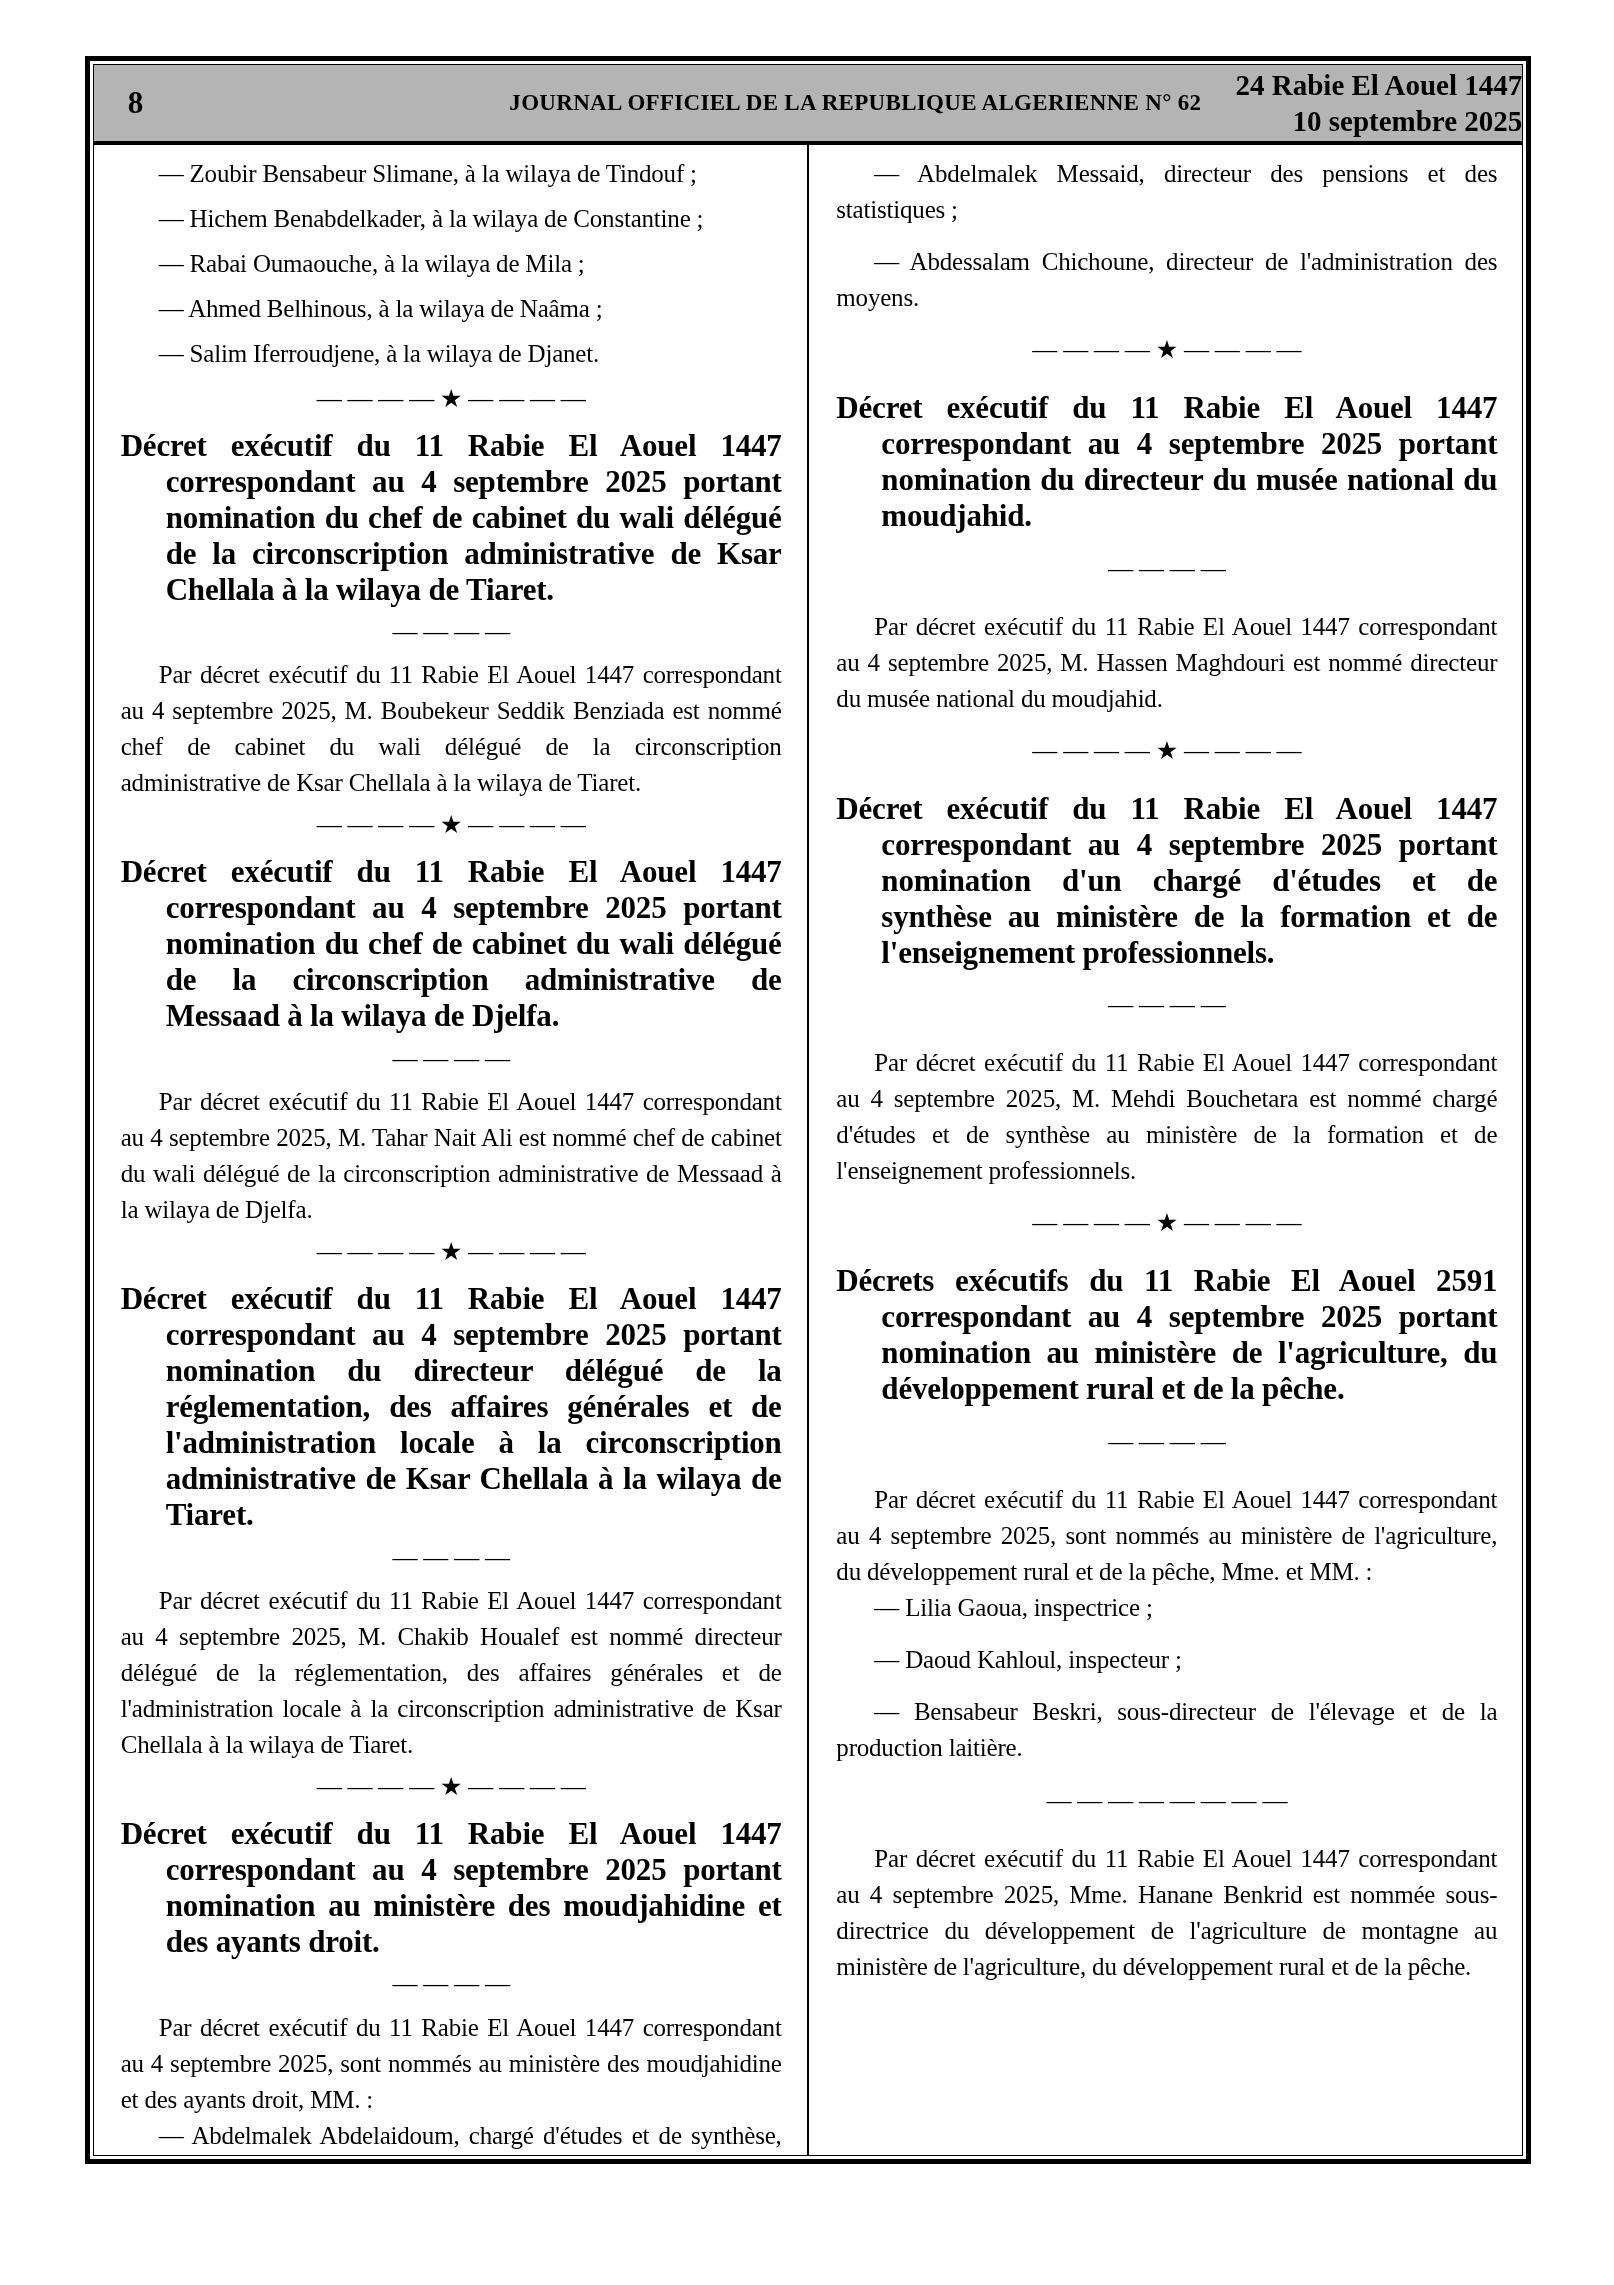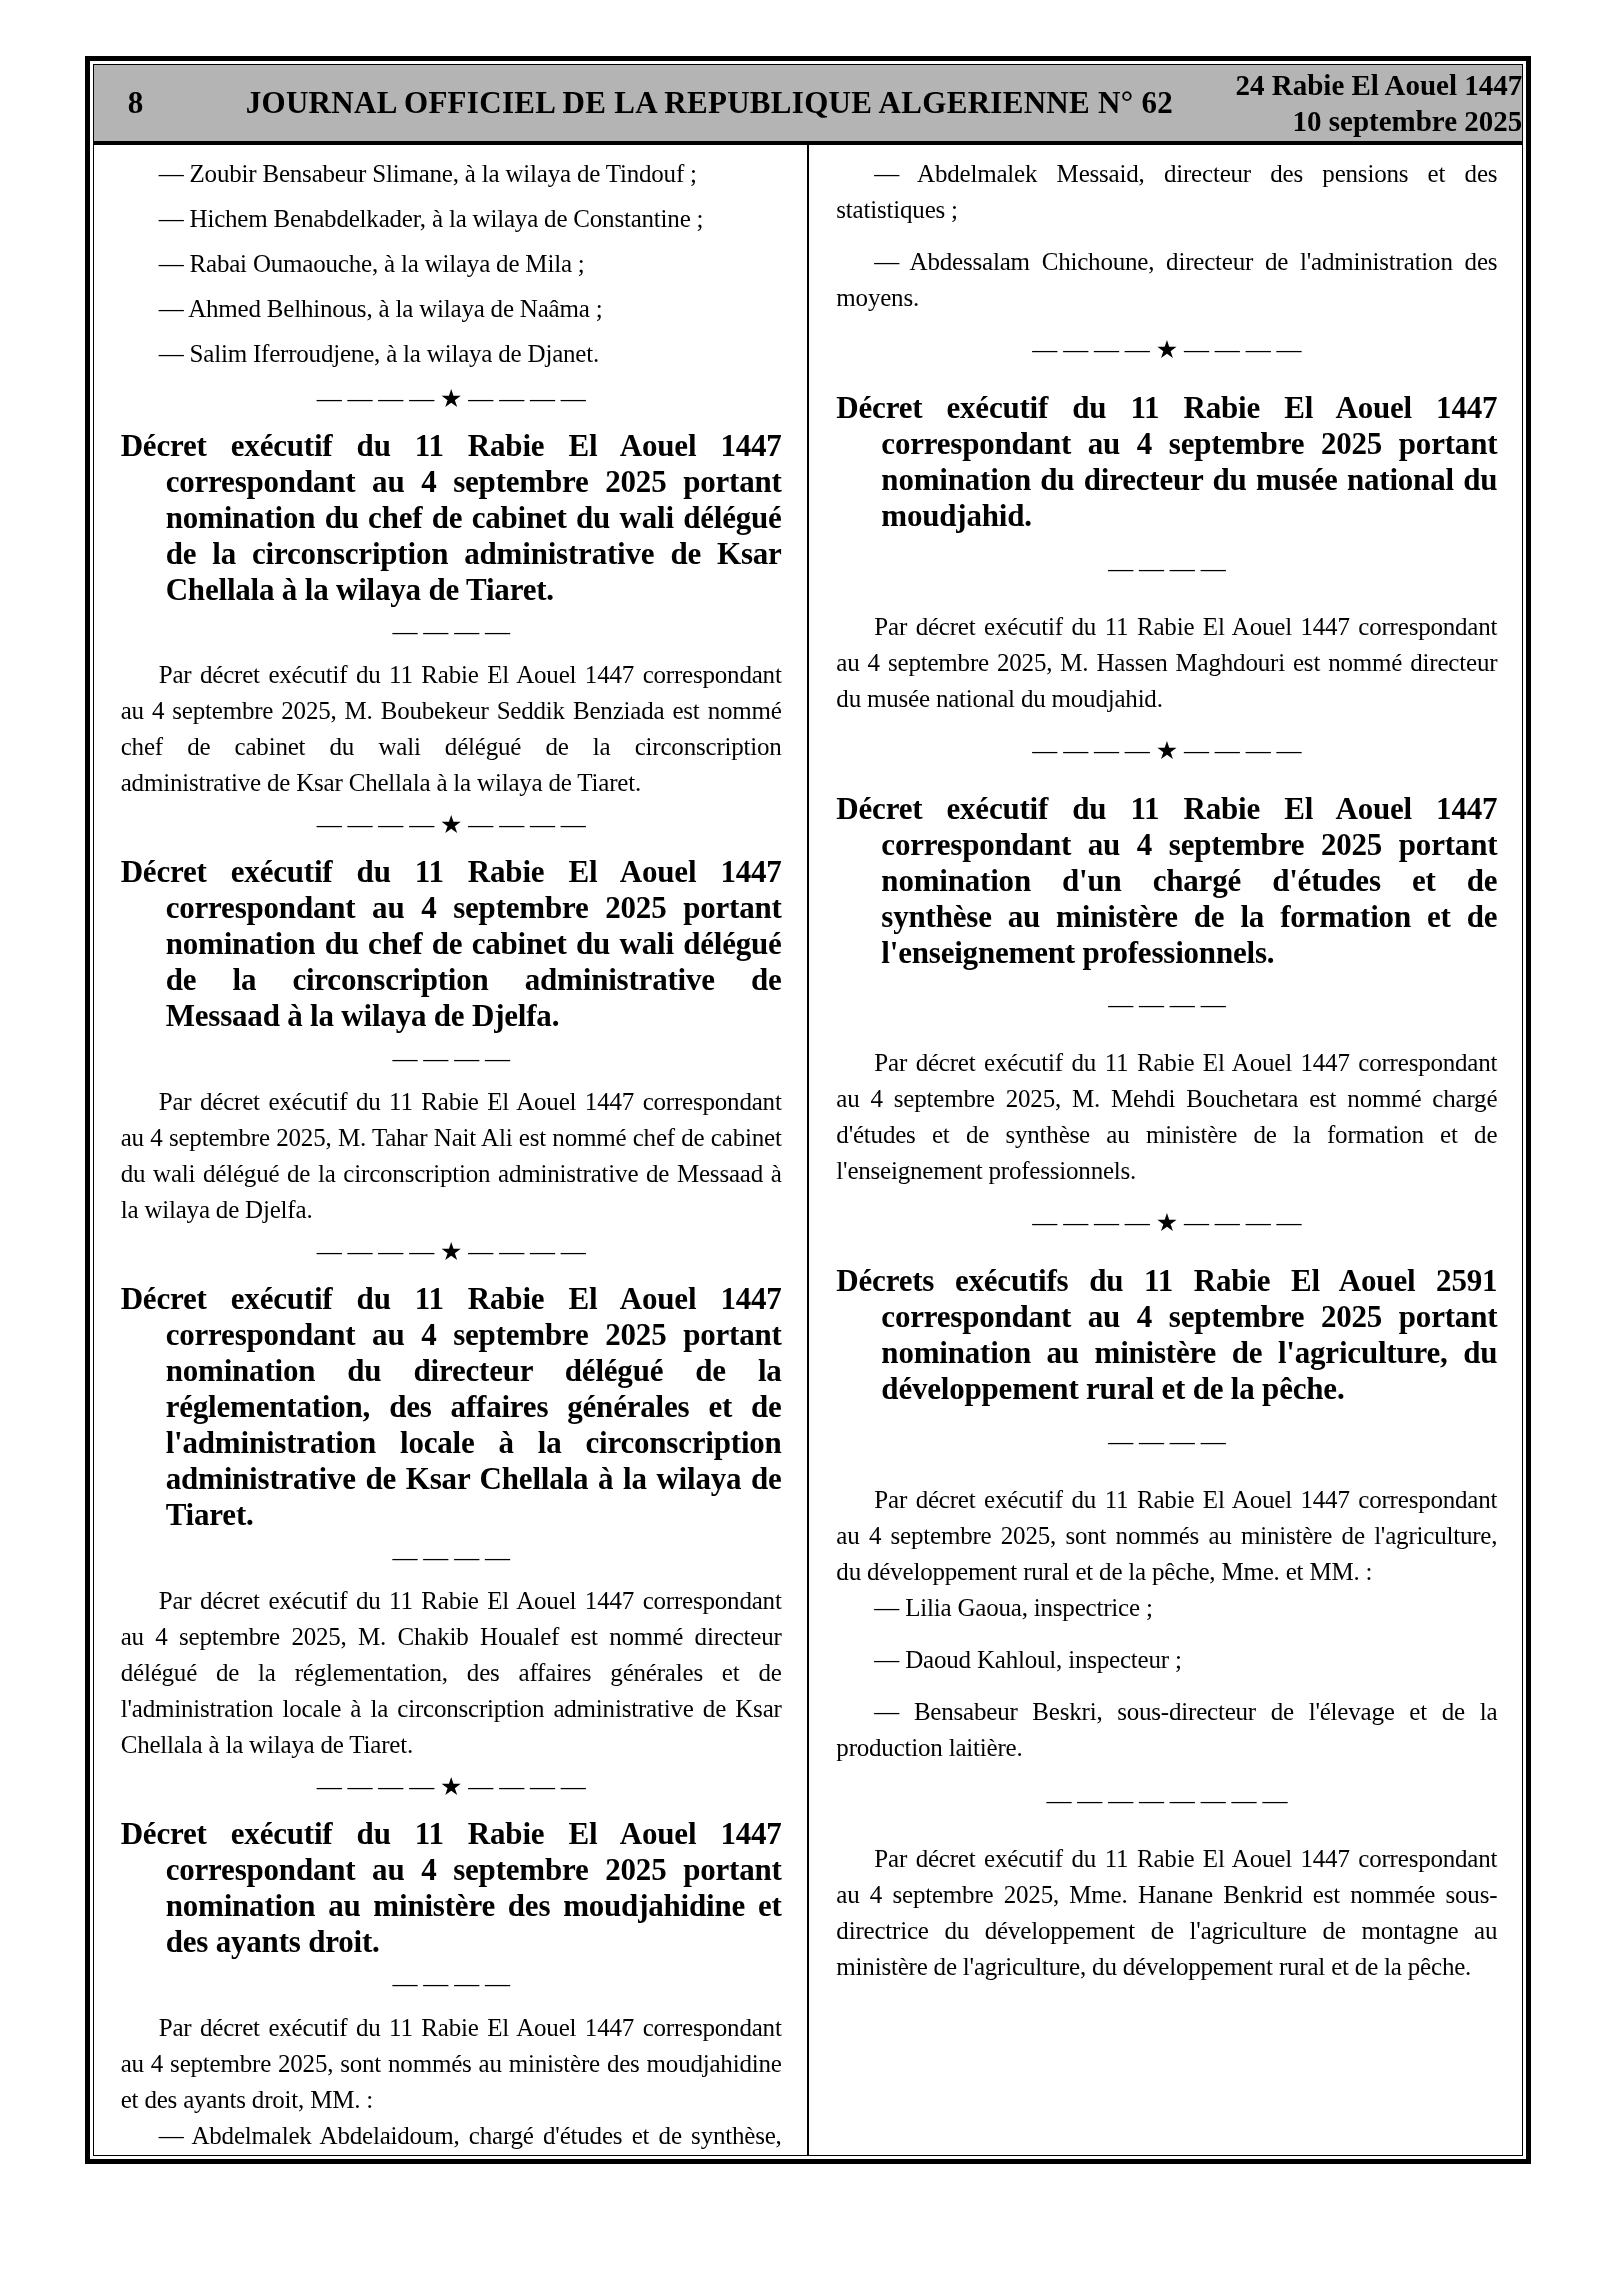--- a/index.html
+++ b/index.html
@@ -37,22 +37,22 @@
     align-items: center;
     font-weight: bold;
   }
   .pageno {
     width: 118px;
     padding-left: 34px;
     font-size: 31px;
   }
   .jtitle {
     flex: 1;
-    text-align: left;
-    font-size: 31px;
+    text-align: right;
+    font-size: 23px;
     letter-spacing: 0.3px;
     white-space: nowrap;
   }
   .dates {
     width: 321px;
     padding-right: 0;
     text-align: right;
     font-size: 29px;
     line-height: 36px;
     white-space: nowrap;

